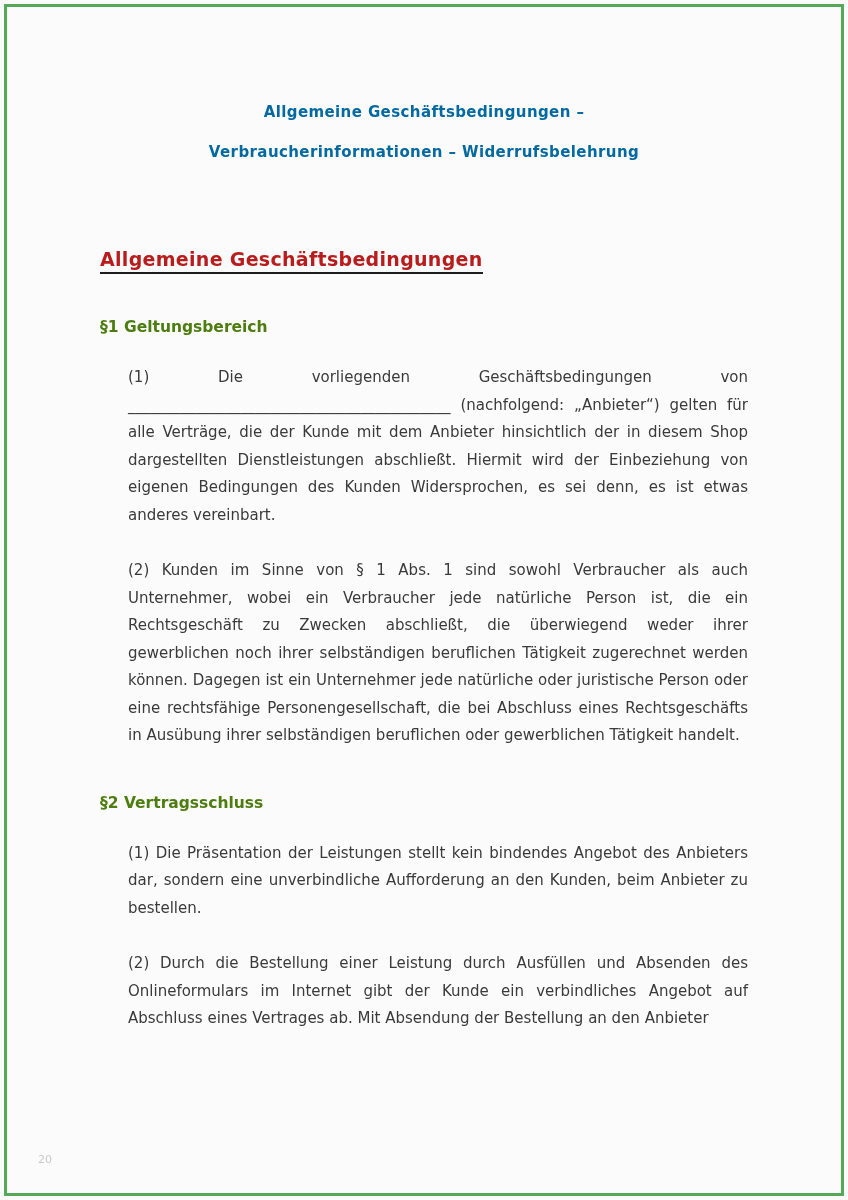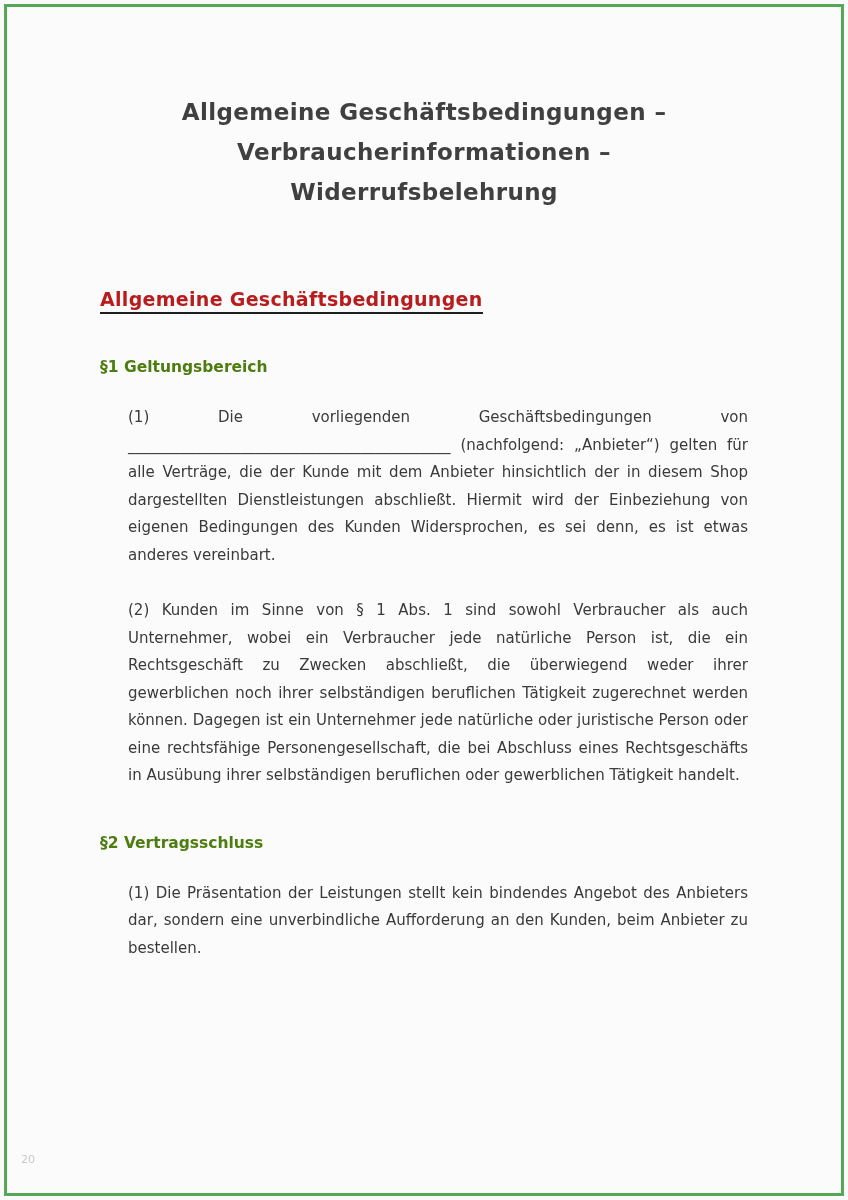--- a/index.html
+++ b/index.html
@@ -24,25 +24,25 @@
     pointer-events: none;
   }
   .content {
     position: relative;
     padding: 0 100px;
     box-sizing: border-box;
   }
   .doc-title {
     margin-top: 92px;
     text-align: center;
-    font-size: 23px;
+    font-size: 15px;
     font-weight: bold;
     line-height: 40px;
     letter-spacing: 0.4px;
-    color: #404040;
+    color: #0369a1;
   }
   .section-heading-wrap {
     margin-top: 76px;
   }
   .section-heading {
     display: inline-block;
     font-size: 19px;
     font-weight: bold;
     color: #b91c1c;
     letter-spacing: 0.3px;
@@ -60,21 +60,21 @@
     font-size: 15px;
     line-height: 27.5px;
     text-align: justify;
     color: #3a3a3a;
     margin-left: 28px;
   }
   .section-gap {
   }
   .page-number {
     position: absolute;
-    left: 21px;
+    left: 38px;
     bottom: 34px;
     font-size: 11px;
     color: #c9c9c9;
   }
 </style>
 </head>
 <body>
 
 <div class="page">
   <div class="frame"></div>
@@ -93,17 +93,18 @@
     <div class="sub-heading">§1 Geltungsbereich</div>
 
     <p class="para">(1) Die vorliegenden Geschäftsbedingungen von ___________________________________________ (nachfolgend: „Anbieter“) gelten für alle Verträge, die der Kunde mit dem Anbieter hinsichtlich der in diesem Shop dargestellten Dienstleistungen abschließt. Hiermit wird der Einbeziehung von eigenen Bedingungen des Kunden Widersprochen, es sei denn, es ist etwas anderes vereinbart.</p>
 
     <p class="para">(2) Kunden im Sinne von § 1 Abs. 1 sind sowohl Verbraucher als auch Unternehmer, wobei ein Verbraucher jede natürliche Person ist, die ein Rechtsgeschäft zu Zwecken abschließt, die überwiegend weder ihrer gewerblichen noch ihrer selbständigen beruflichen Tätigkeit zugerechnet werden können. Dagegen ist ein Unternehmer jede natürliche oder juristische Person oder eine rechtsfähige Personengesellschaft, die bei Abschluss eines Rechtsgeschäfts in Ausübung ihrer selbständigen beruflichen oder gewerblichen Tätigkeit handelt.</p>
 
     <div class="sub-heading section-gap">§2 Vertragsschluss</div>
 
     <p class="para">(1) Die Präsentation der Leistungen stellt kein bindendes Angebot des Anbieters dar, sondern eine unverbindliche Aufforderung an den Kunden, beim Anbieter zu bestellen.</p>
 
+    <p class="para">(2) Durch die Bestellung einer Leistung durch Ausfüllen und Absenden des Onlineformulars im Internet gibt der Kunde ein verbindliches Angebot auf Abschluss eines Vertrages ab. Mit Absendung der Bestellung an den Anbieter</p>
 
   </div>
 
   <div class="page-number">20</div>
 </div>
 
 </body></html>

